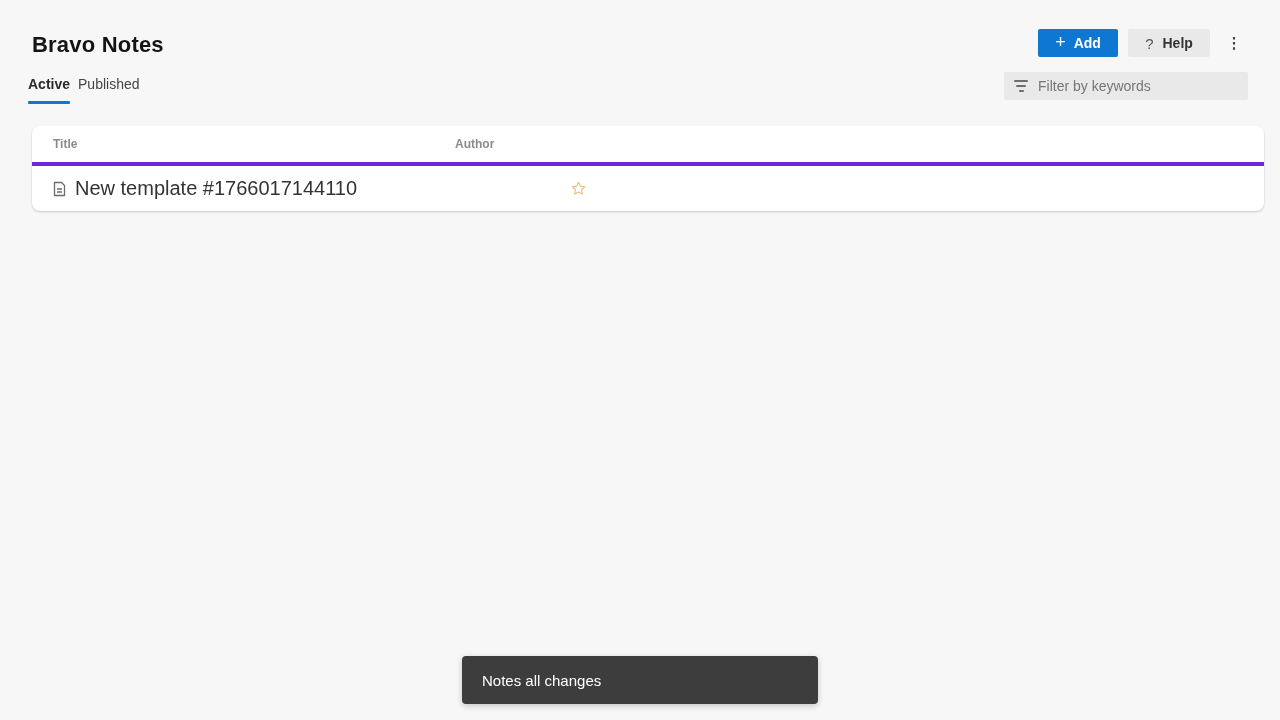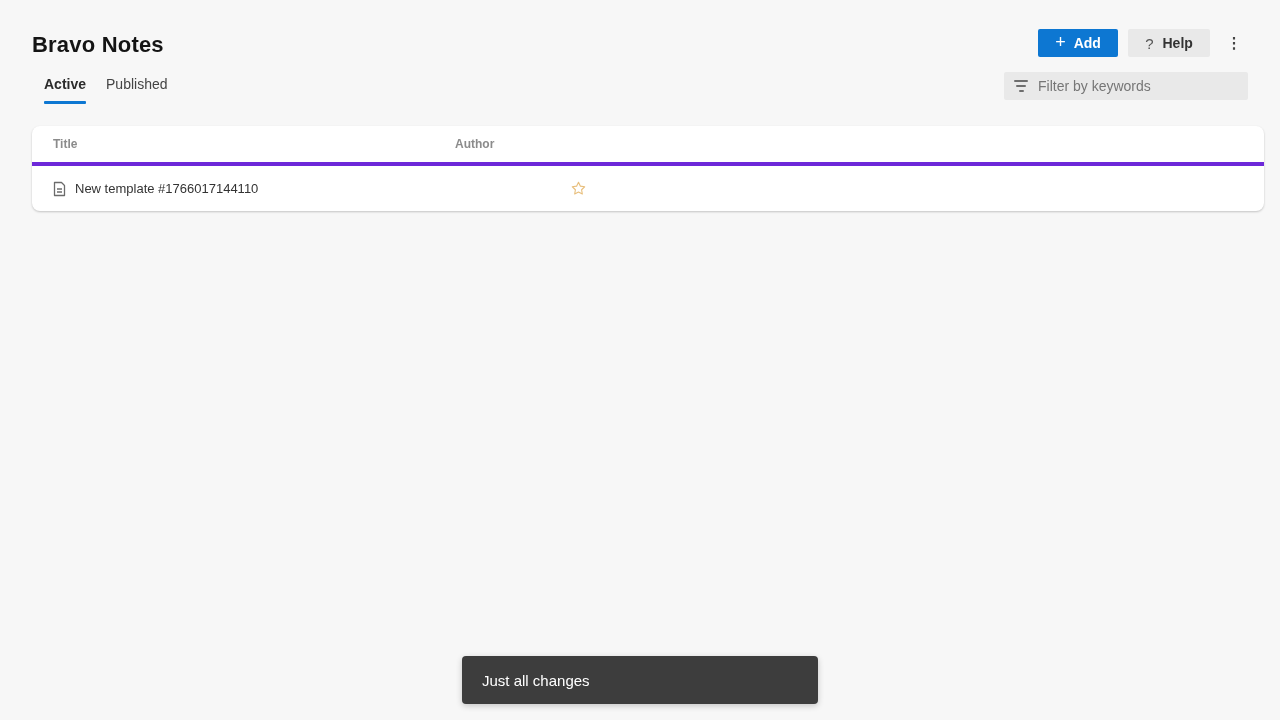--- a/index.html
+++ b/index.html
@@ -75,24 +75,24 @@
     font-size: 15px;
     font-weight: 700;
     width: 28px;
     padding: 0;
     letter-spacing: 0;
   }
 
   
   .tabs {
     position: absolute;
-    left: 44px;
+    left: 28px;
     top: 76px;
     display: flex;
-    gap: 20px;
+    gap: 8px;
   }
   .tab {
     font-size: 14px;
     color: #444;
     padding-bottom: 12px;
     position: relative;
     cursor: pointer;
   }
   .tab.active {
     font-weight: 700;
@@ -172,21 +172,21 @@
   .trow {
     height: 45px;
     font-size: 15px;
     color: #333;
     cursor: pointer;
   }
   .cell-title {
     display: flex;
     align-items: center;
     gap: 9px;
-    font-size: 13px;
+    font-size: 20px;
   }
   .cell-author { padding-left: 24px; }
   .cell-updated { color: #3d3d3d; }
   .cell-star {
     display: flex;
     justify-content: center;
     align-items: center;
   }
   .doc-icon svg { display: block; }
   .star-btn {
@@ -271,14 +271,14 @@
       <button class="star-btn">
         <svg width="17" height="17" viewBox="0 0 24 24" fill="none" stroke="#e8bf7d" stroke-width="1.6" stroke-linejoin="round">
           <path d="M12 3.2 l2.7 5.46 6.03.88 -4.36 4.25 1.03 6 -5.4-2.84 -5.4 2.84 1.03-6 -4.36-4.25 6.03-.88 z"></path>
         </svg>
       </button>
     </div>
   </div>
 </section>
 
 <div class="toast">
-  <span class="toast-text">Just all changes</span>
+  <span class="toast-text">Notes all changes</span>
 </div>
 
 </body></html>

